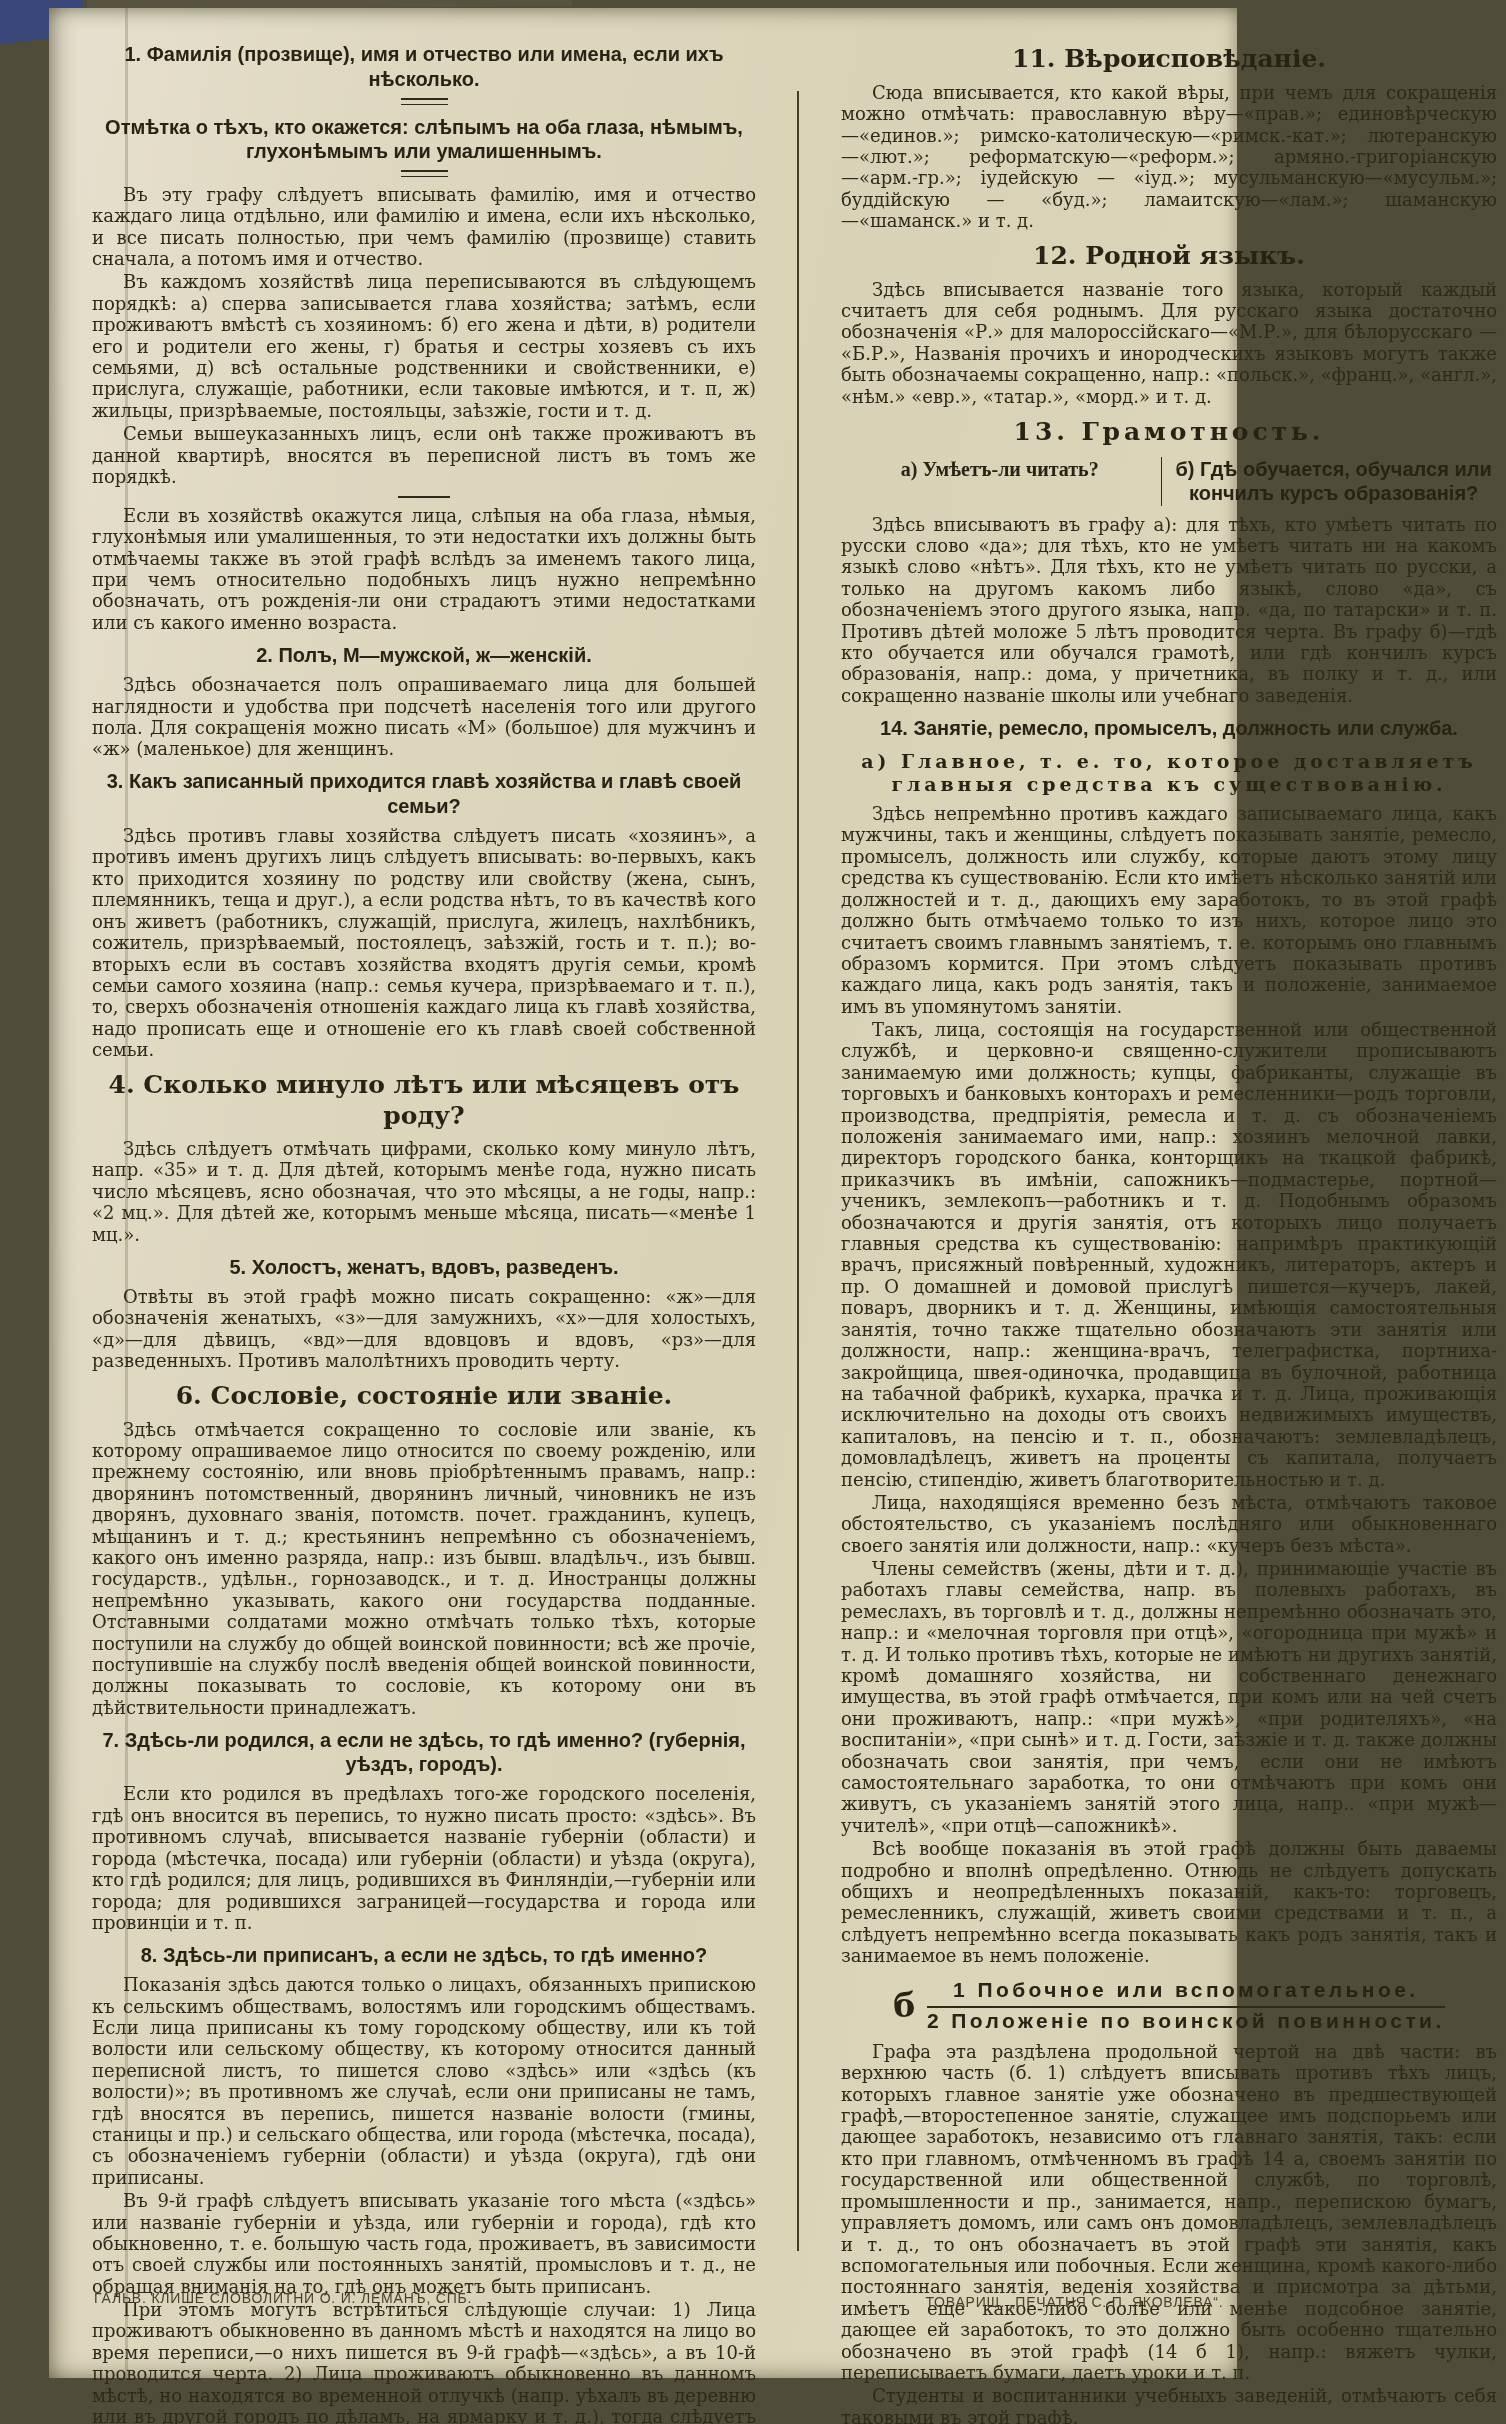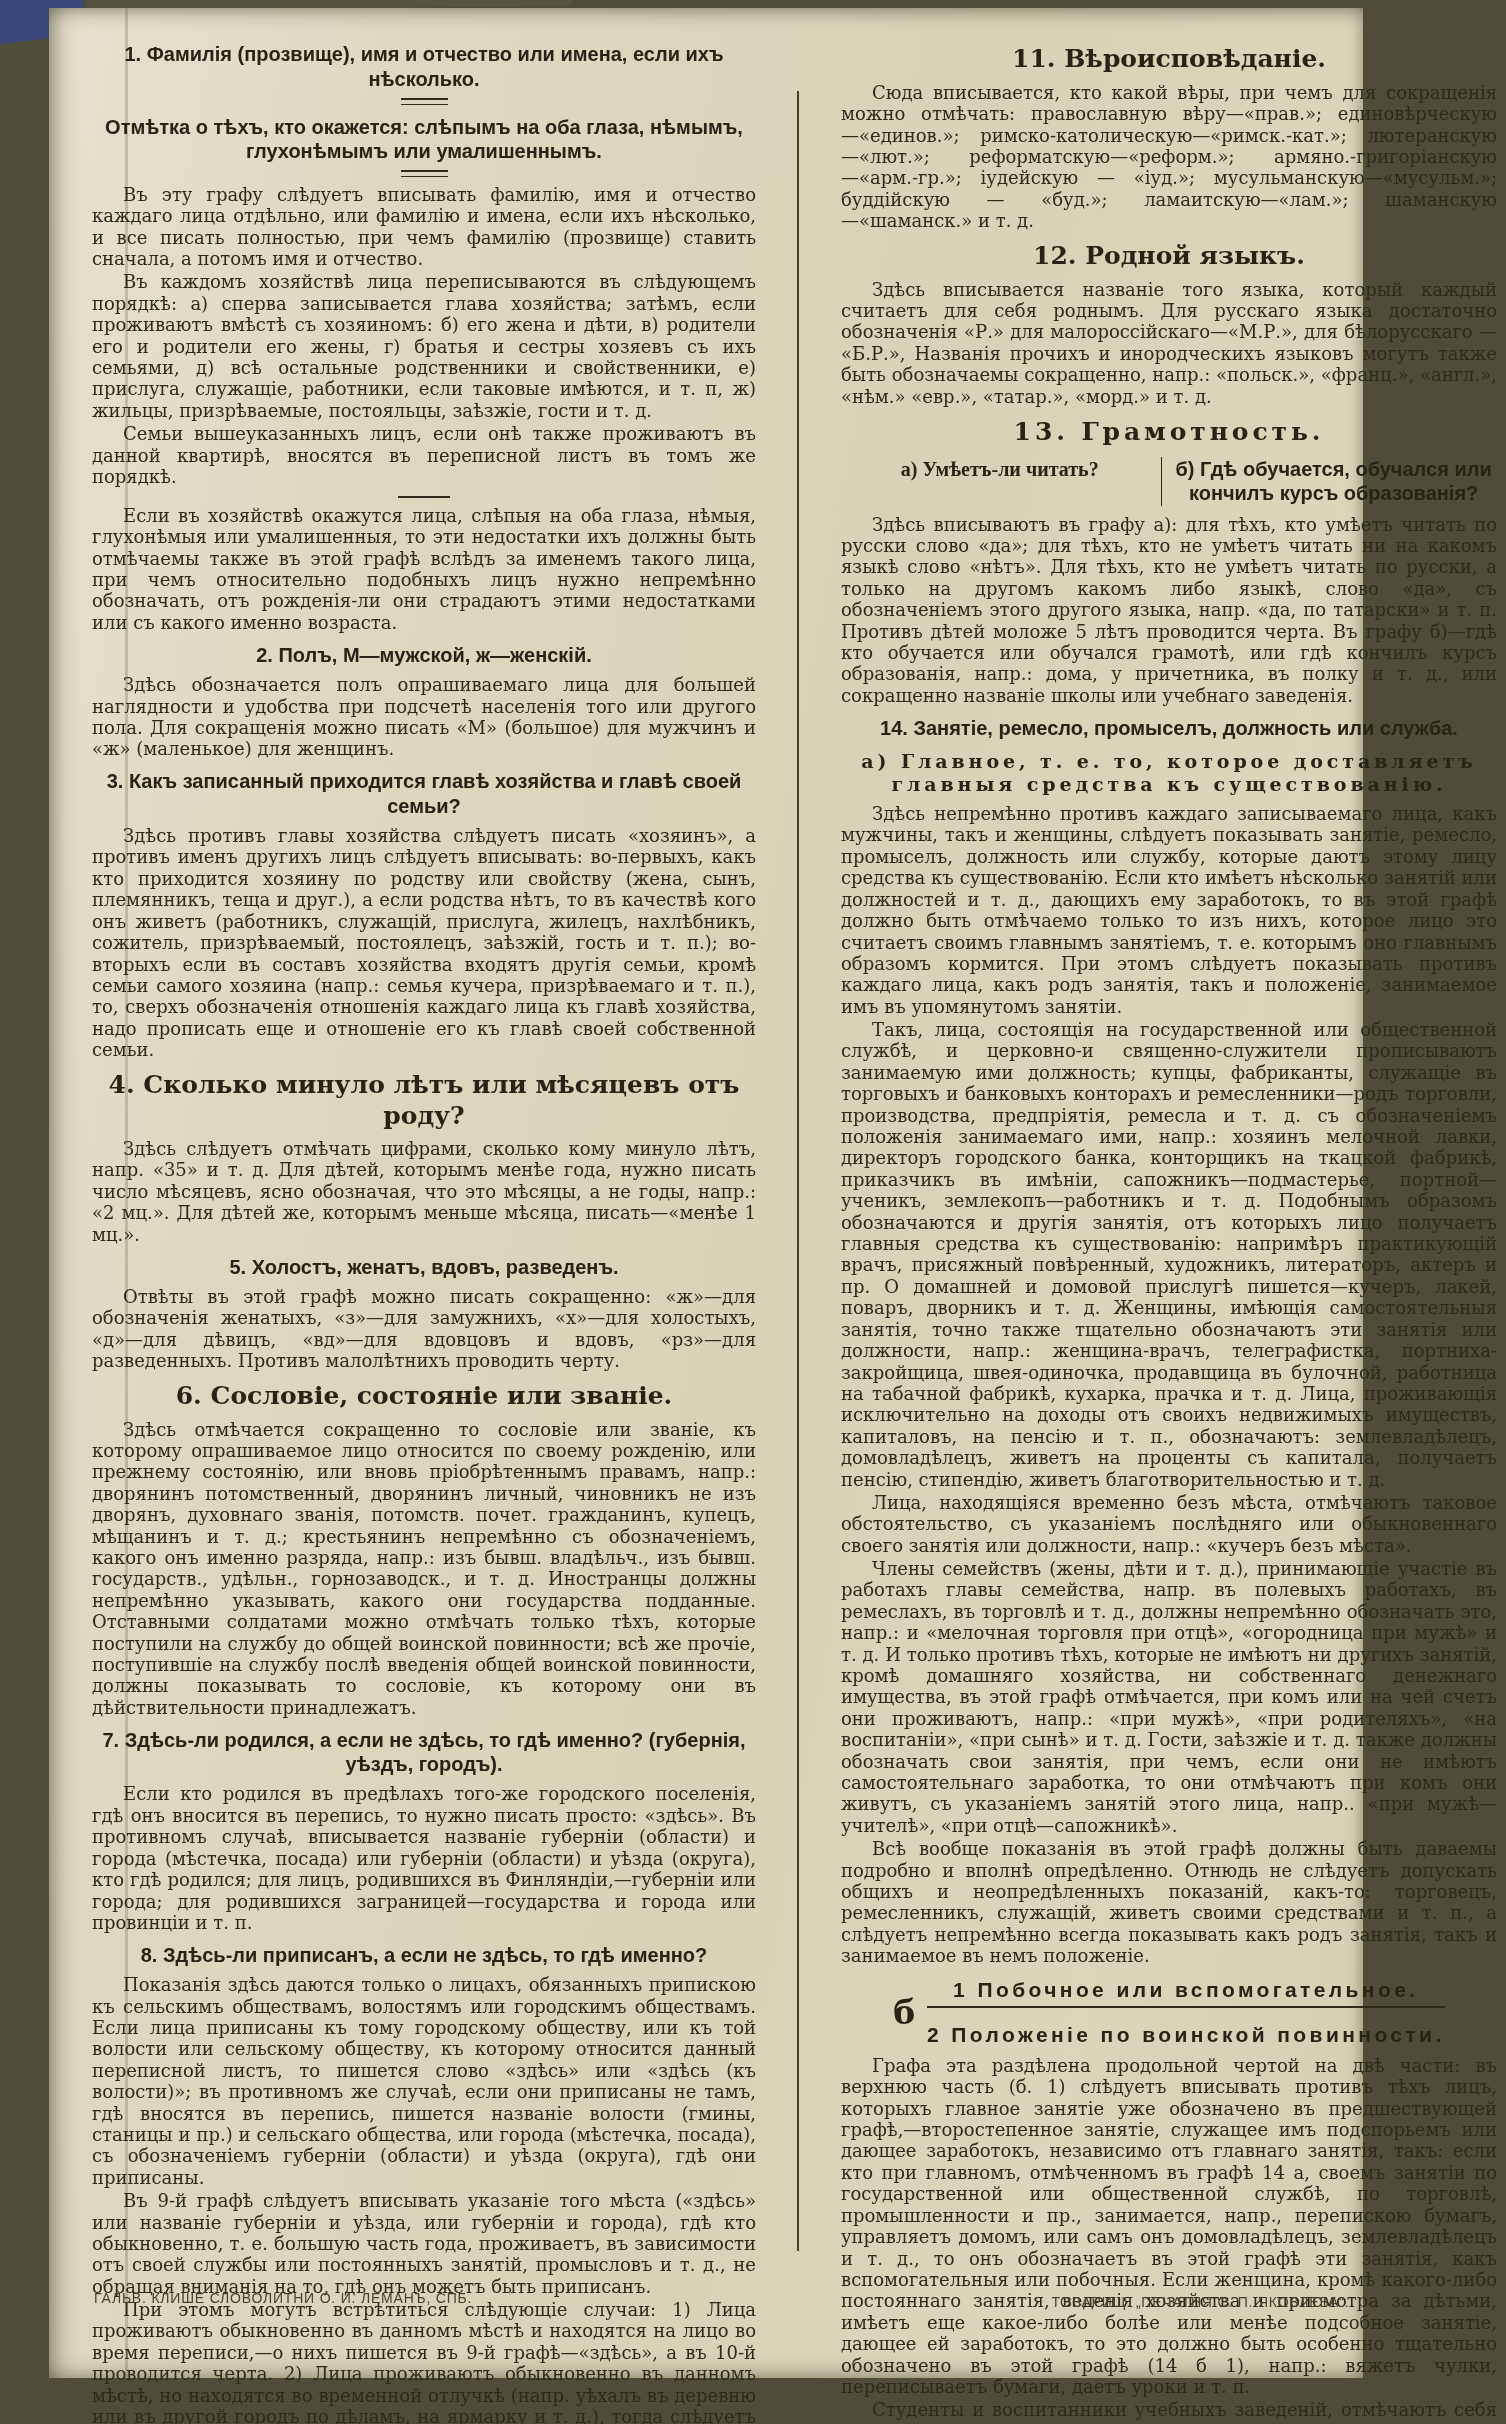--- a/index.html
+++ b/index.html
@@ -2,21 +2,21 @@
 <html><head>
 <meta charset="utf-8">
 <style>
   html,body { margin:0; padding:0; background:#3e3c2c; }
   .page { position:relative; width:1506px; height:2425px; background:#4f4d39; overflow:hidden;
           font-family:"DejaVu Serif", serif; }
   .corner-blue { position:absolute; top:-13.6px; left:-17.5px; width:101px; height:54px;
                  background:#3a4779; transform:rotate(-7deg); }
   .corner-blue2 { position:absolute; top:-9.7px; left:87px; width:485px; height:17.5px;
                   background:#565441; transform:rotate(-0.4deg); }
-  .paper { position:absolute; left:49px; top:7.8px; width:1314px; height:2370px;
+  .paper { position:absolute; left:49px; top:7.8px; width:1188px; height:2370px;
            background:linear-gradient(100deg,#e6e1cf 0%,#ded8c0 22%,#d8d2b6 55%,#dbd5ba 80%,#d5cfb2 100%);
            box-shadow: inset 17.5px 0 25px -13.6px rgba(60,55,30,.55), inset -9.7px 0 17.5px -9.7px rgba(60,55,30,.35),
                        inset 0 13.6px 19.4px -11.6px rgba(60,55,30,.45), inset 0 -15.5px 21.3px -13.6px rgba(60,55,30,.4); }
   .fold { position:absolute; left:76px; top:0; width:2.9px; height:100%;
           background:rgba(90,82,50,.25); }
   .divider-v { position:absolute; left:748px; top:83px; width:1.9px; height:2160px; background:#433d29; }
 
   .col { position:absolute; color:#2e2a1a; }
   .col-left  { left:43px;  top:25px; width:664px; }
   .col-right { left:792px; top:27px; width:656px; }
@@ -34,21 +34,21 @@
   .twohead { display:flex; margin:9.7px 0 7.8px 0; }
   .twohead .h { margin:0; }
   .twohead-l { width:49%; border-right:1.9px solid #2e2a1a; padding-right:3px; box-sizing:border-box;font-family:Liberation Serif, serif; }
   .twohead-r { width:51%; padding-left:7.8px; box-sizing:border-box; }
 
   .frac-block { display:flex; align-items:center; justify-content:center; margin:11.6px 0 7.8px 0; }
   .frac-label { font-size:33px; font-weight:bold; margin-right:11.6px; color:#282415; }
   .frac-lines { font-family:"Liberation Sans", sans-serif; font-weight:bold; font-size:21px;
                 letter-spacing:3.4px; text-align:center; color:#282415; }
   .frac-line1 { border-bottom:2.4px solid #2e2a1a; padding:0 5.8px 3.9px 5.8px; }
-  .frac-line2 { padding-top:15px; }
+  .frac-line2 { padding-top:1px; }
 
   .footer { position:absolute; font-family:"Liberation Sans", sans-serif; font-size:14px;
             letter-spacing:0.8px; color:#473f28; white-space:nowrap; }
   .footer-left  { left:45px;  top:2282px; }
   .footer-right { right:13.6px; top:2286px; }
 </style>
 </head>
 <body>
 
 <div class="page">

